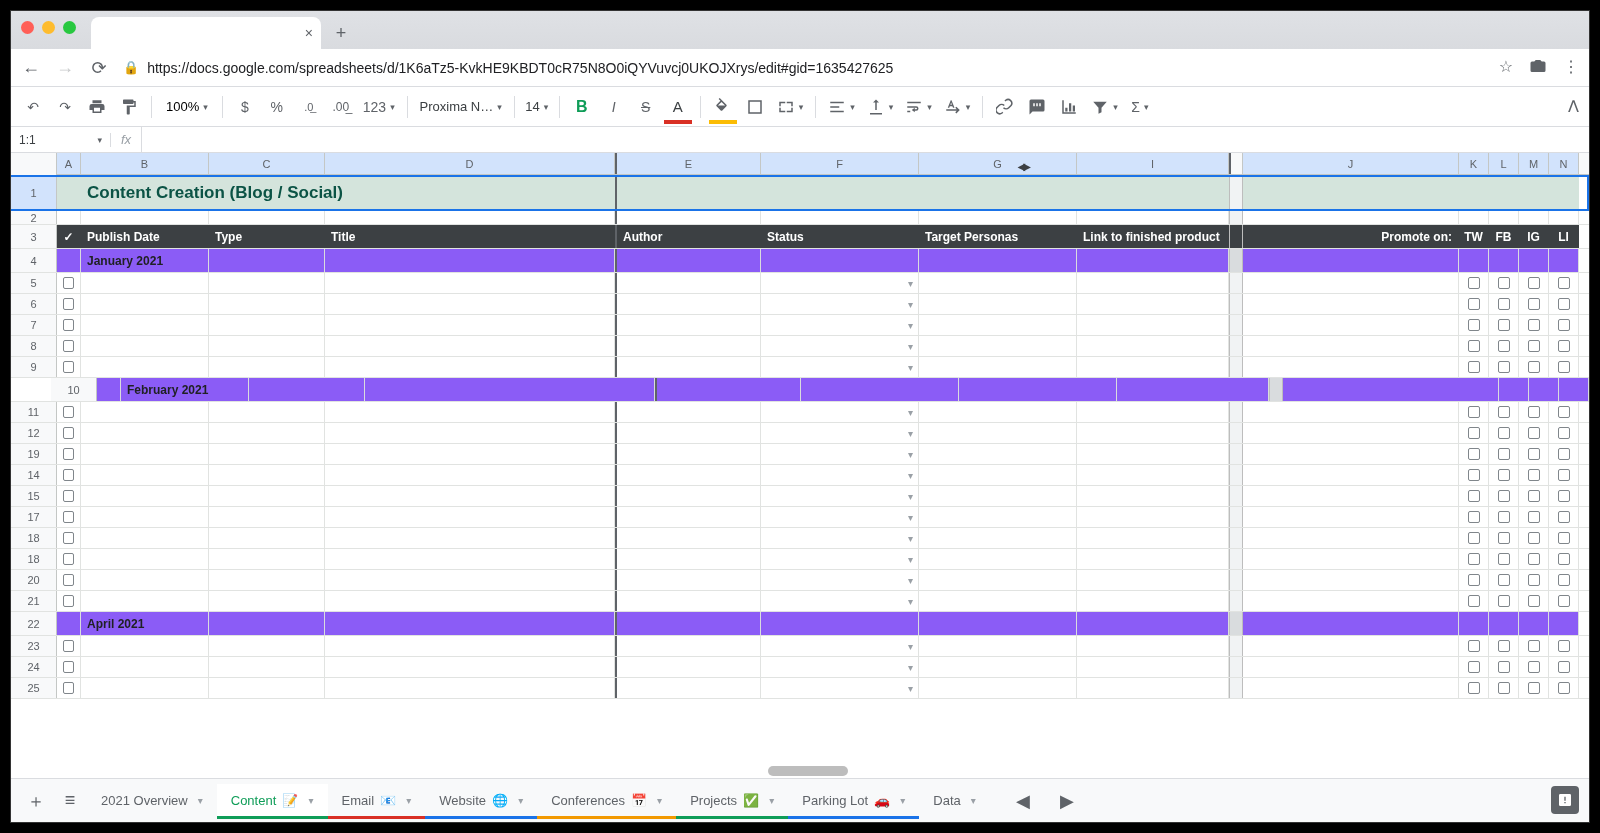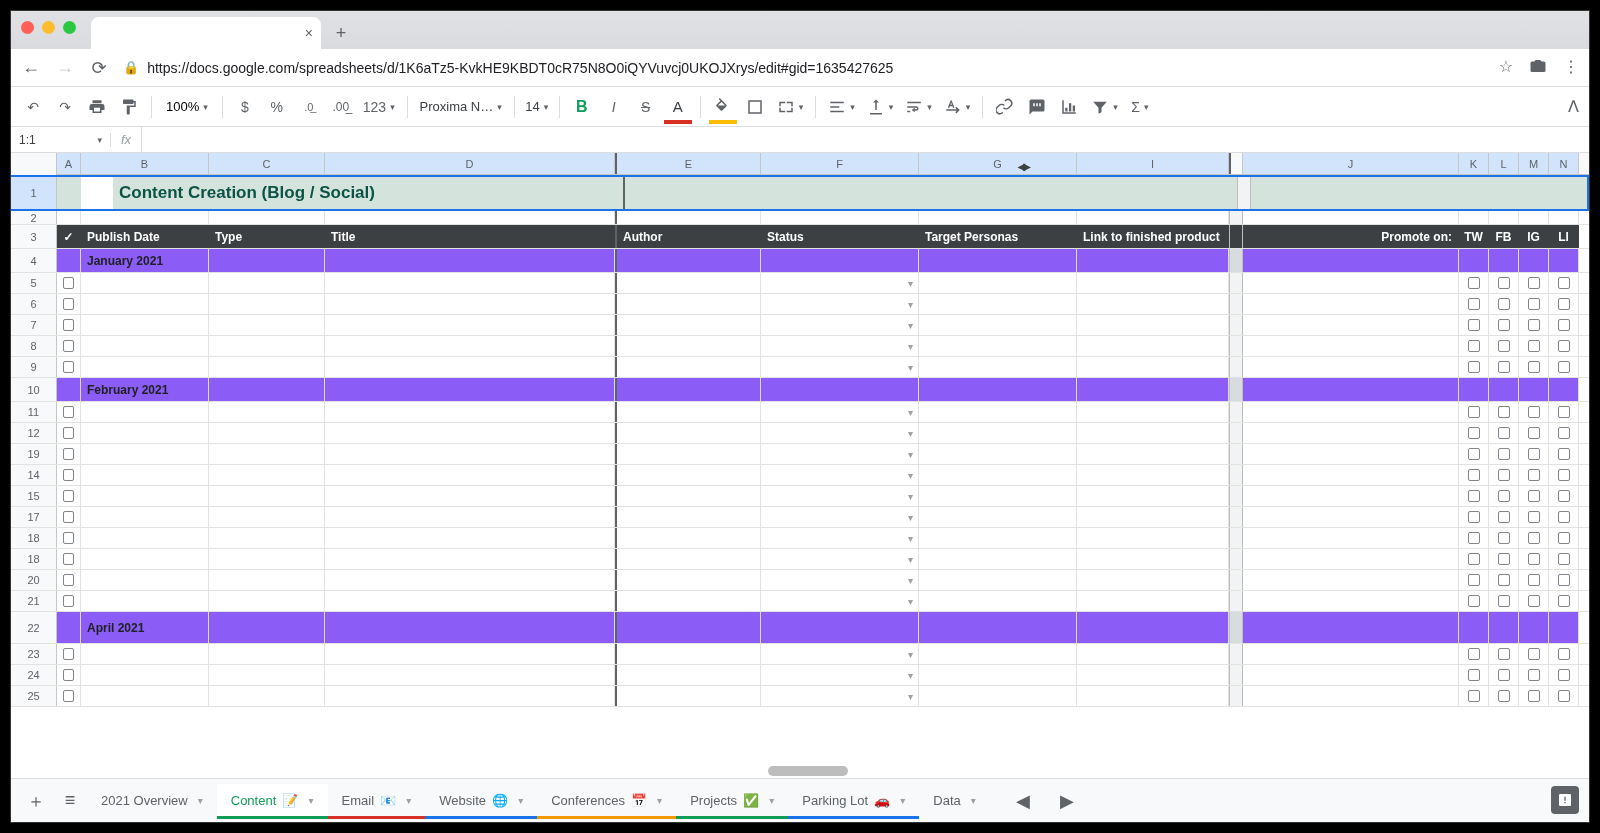--- a/index.html
+++ b/index.html
@@ -266,21 +266,21 @@
       <div class="ch cK sel">K</div>
       <div class="ch cL sel">L</div>
       <div class="ch cM sel">M</div>
       <div class="ch cN sel">N</div>
     </div>
 
     <div class="rows" id="rows">
         <div class="row big title-row">
   <div class="rh sel">1</div>
   <div class="cell cA "></div>
-  <div class="cell" style="width:534px;border-right-color:#d4e4dc;margin-left:32px;">
+  <div class="cell" style="width:534px;border-right-color:#d4e4dc;">
             <span class="title-text">Content Creation (Blog / Social)</span>
           </div>
   <div class="cell cE left-thick "></div>
           <div class="cell cF "></div>
           <div class="cell cG "></div>
           <div class="cell cI "></div>
   <div class="vgap"></div>
   <div class="cell cJ "></div>
           <div class="cell cK "></div>
           <div class="cell cL "></div>
@@ -480,21 +480,21 @@
           <div class="cell cL ">
             <span class="cbx"></span>
           </div>
           <div class="cell cM ">
             <span class="cbx"></span>
           </div>
           <div class="cell cN ">
             <span class="cbx"></span>
           </div>
     </div>
-        <div class="row month-row" style="height:24px;">
+        <div class="row month-row" style="height:24px;padding-left:40px;">
     <div class="rh">10</div>
     <div class="cell cA "></div>
     <div class="cell cB ">
             <b>February 2021</b>
           </div>
     <div class="cell cC "></div>
           <div class="cell cD "></div>
     <div class="cell cE left-thick "></div>
           <div class="cell cF "></div>
           <div class="cell cG "></div>
@@ -789,21 +789,21 @@
           <div class="cell cL ">
             <span class="cbx"></span>
           </div>
           <div class="cell cM ">
             <span class="cbx"></span>
           </div>
           <div class="cell cN ">
             <span class="cbx"></span>
           </div>
     </div>
-        <div class="row month-row" style="height:32px;">
+        <div class="row month-row" style="height:24px;">
     <div class="rh">22</div>
     <div class="cell cA "></div>
     <div class="cell cB ">
             <b>April 2021</b>
           </div>
     <div class="cell cC "></div>
           <div class="cell cD "></div>
     <div class="cell cE left-thick "></div>
           <div class="cell cF "></div>
           <div class="cell cG "></div>

